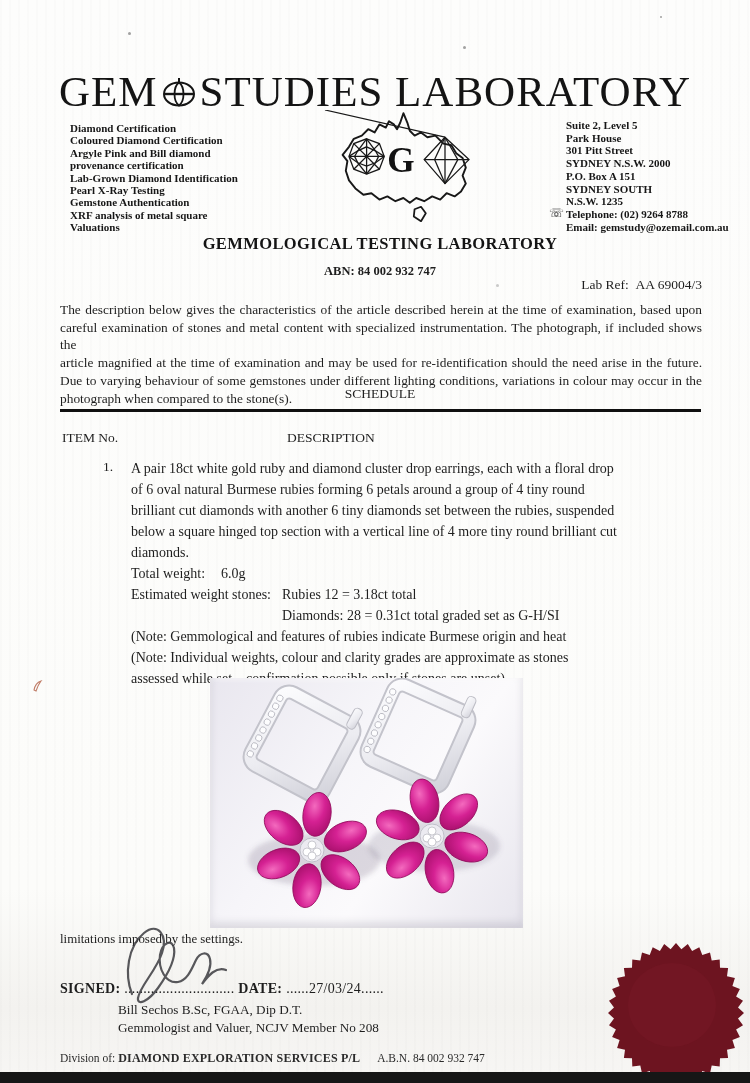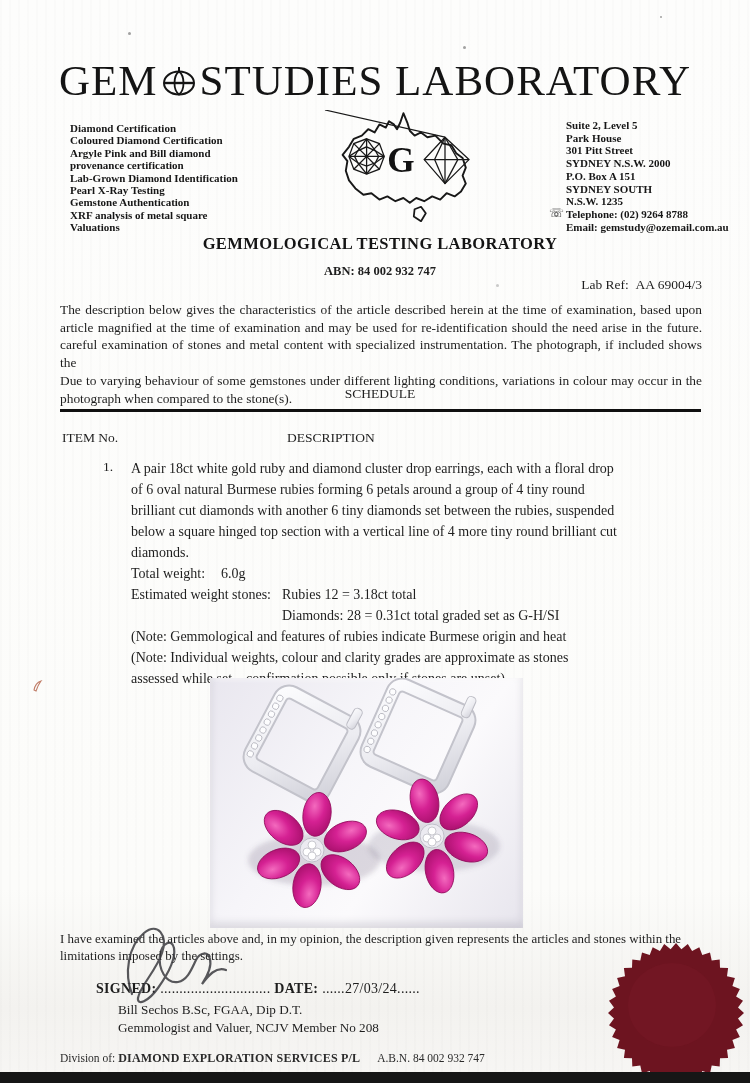--- a/index.html
+++ b/index.html
@@ -6,21 +6,21 @@
   .page{
     position:relative;width:750px;height:1083px;margin:0 auto;
     background:
       repeating-linear-gradient(90deg, rgba(0,0,0,0.012) 0 2px, rgba(0,0,0,0) 2px 9px),
       linear-gradient(180deg,#fdfdfc 0%, #fcfcfa 82%, #f3f2ef 93%, #f7f6f4 100%);
     font-family:"Liberation Serif", serif;
     color:#1e1e1e;
     overflow:hidden;
   }
   .title{
-    position:absolute;top:56px;left:0;width:750px;text-align:center;
+    position:absolute;top:67px;left:0;width:750px;text-align:center;
     font-size:43px;letter-spacing:1px;color:#141414;white-space:nowrap;
   }
   .title .orb{display:inline-block;vertical-align:-2px;margin:0 3px;}
   .services{
     position:absolute;left:70px;top:122px;width:230px;
     font-size:11px;font-weight:bold;line-height:12.4px;color:#161616;
   }
   .address{
     position:absolute;left:566px;top:119px;width:180px;
     font-size:11px;font-weight:bold;line-height:12.7px;color:#161616;
@@ -44,21 +44,21 @@
   .desc .tw-val{margin-left:16px;}
   .desc .est-label{display:inline-block;width:151px;}
   .desc .est-indent{padding-left:151px;}
   .photo{
     position:absolute;left:210px;top:678px;width:313px;height:250px;
     background:linear-gradient(125deg,#e9e7ef 0%,#f6f5f9 38%,#fbfafc 62%,#e7e5ed 100%);
     box-shadow:inset 0 -5px 8px rgba(90,85,105,.18), inset 0 2px 4px rgba(255,255,255,.6);
   }
   .photo svg{filter:blur(.5px) saturate(1.05);}
   .closing{position:absolute;left:60px;top:931px;width:690px;font-size:12.9px;line-height:17px;white-space:nowrap;color:#232323;}
-  .signed-line{position:absolute;left:60px;top:981px;font-size:14px;white-space:nowrap;letter-spacing:.3px;margin-left:36px;}
+  .signed-line{position:absolute;left:60px;top:981px;font-size:14px;white-space:nowrap;letter-spacing:.3px;}
   .signer-name{position:absolute;left:118px;top:1002px;font-size:13.2px;}
   .signer-role{position:absolute;left:118px;top:1020px;font-size:13.2px;}
   .division{position:absolute;left:60px;top:1051px;font-size:11.5px;white-space:nowrap;color:#2b2b2b;}
   .division b{font-size:12px;letter-spacing:.2px;}
   .division .abn2{margin-left:14px;margin-top:22px;}
   .signature-svg{position:absolute;left:116px;top:920px;z-index:3;}
   .seal{position:absolute;left:606px;top:941px;z-index:2;}
   .red-tick{position:absolute;left:30px;top:678px;z-index:1;}
   .bottom-bar{position:absolute;left:0;bottom:0;width:750px;height:11px;background:#161616;z-index:6;}
   .speck{position:absolute;background:#555;border-radius:50%;opacity:.55;}
@@ -144,22 +144,22 @@
   </div>
 
   <div class="subheader">GEMMOLOGICAL TESTING LABORATORY</div>
   <div class="abn">ABN: 84 002 932 747</div>
   <div class="labref">
     <span>Lab Ref:</span>&nbsp;&nbsp;<span>AA 69004/3</span>
   </div>
 
   <div class="intro">
     <div class="jline">The description below gives the characteristics of the article described herein at the time of examination, based upon</div>
+    <div class="jline">careful examination of stones and metal content with specialized instrumentation. The photograph, if included shows the</div>
     <div class="jline">article magnified at the time of examination and may be used for re-identification should the need arise in the future.</div>
-    <div class="jline">careful examination of stones and metal content with specialized instrumentation. The photograph, if included shows the</div>
     <div class="jline">Due to varying behaviour of some gemstones under different lighting conditions, variations in colour may occur in the</div>
     <div>photograph when compared to the stone(s).</div>
   </div>
   <div class="schedule">SCHEDULE</div>
 
   <div class="rule"></div>
   <div class="item-hdr-left">ITEM No.</div>
   <div class="item-hdr-mid">DESCRIPTION</div>
   <div class="item-no">1.</div>
 
@@ -286,21 +286,20 @@
         </g>
       </g>
     </svg>
   </div>
 
   <svg class="red-tick" width="14" height="16" viewBox="0 0 14 16">
     <path d="M4,12 C5,7 8,4 11,3 C8,7 7,10 6,13 Z" fill="none" stroke="#b05a40" stroke-width="1.1" opacity=".8"></path>
   </svg>
 
   <div class="closing">
-    <div>I have examined the articles above and, in my opinion, the description given represents the articles and stones within the</div>
     <div>limitations imposed by the settings.</div>
   </div>
 
   <svg class="signature-svg" width="132" height="88" viewBox="0 0 132 88">
     <path d="M16,74 C8,54 12,26 28,13 C42,2 52,15 46,33 C40,51 24,66 22,78 C21,86 32,82 42,68 C52,54 60,40 58,28 C56,18 46,23 44,35 C42,49 50,64 62,62 C72,60 76,48 80,40 C84,32 92,31 94,39 C96,47 90,58 86,64 C92,56 100,46 110,50" stroke="#3b3b40" stroke-width="2.2" fill="none" stroke-linecap="round" opacity=".85"></path>
   </svg>
 
   <div class="signed-line">
     <b>SIGNED:</b>
     <span>.............................</span>

